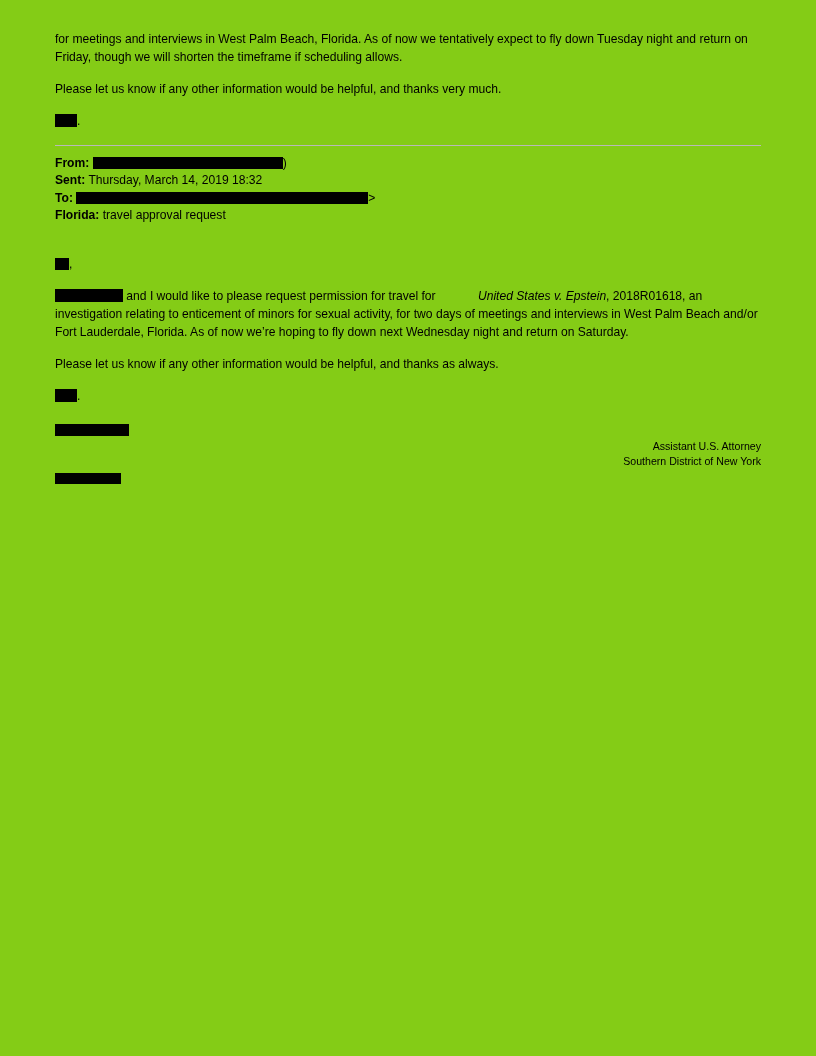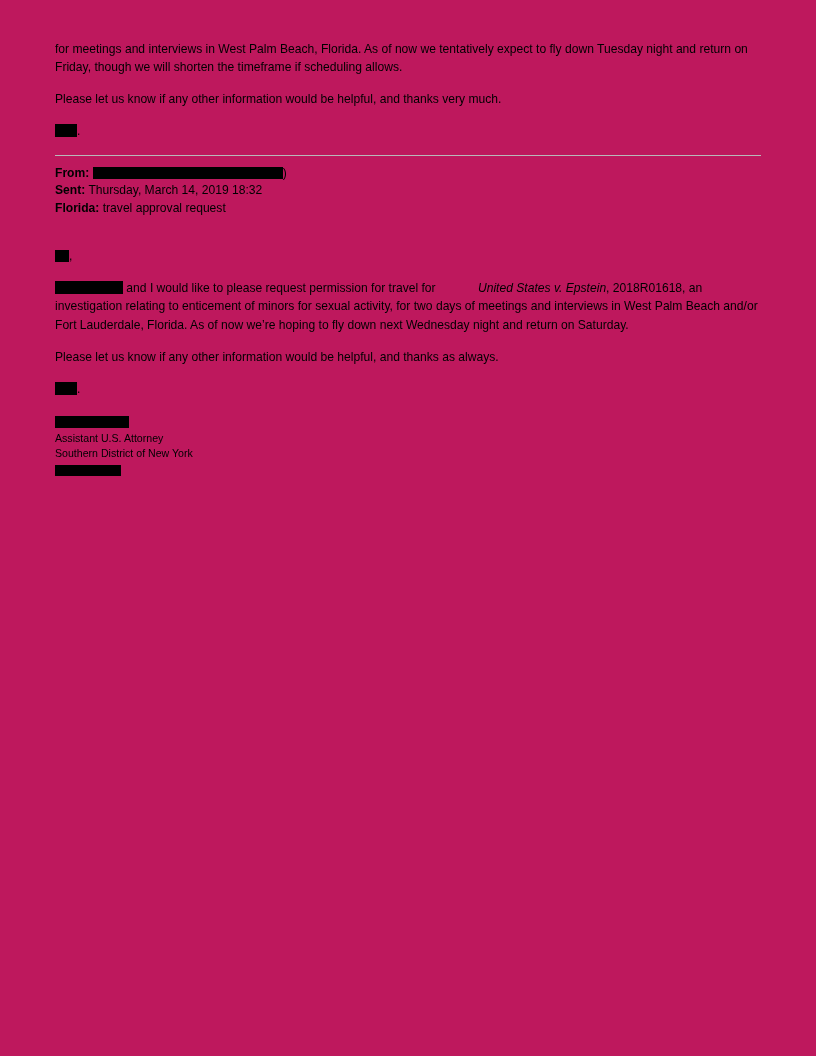--- a/index.html
+++ b/index.html
@@ -11,23 +11,23 @@
     width: 816px;
     height: 1056px;
     font-family: "Liberation Sans", sans-serif;
     color: #000000;
     -webkit-font-smoothing: antialiased;
   }
   .page {
     position: relative;
     width: 816px;
     height: 1056px;
-    background: #be185d;
+    background: #84cc16;
     box-sizing: border-box;
-    padding: 40px 55px 0 55px;
+    padding: 30px 55px 0 55px;
   }
   .doc-body {
     width: 706px;
     font-size: 12.1px;
     line-height: 1.5;
   }
   p.para {
     margin: 0 0 14px 0;
     text-align: left;
   }
@@ -73,20 +73,21 @@
   .r-greet { width: 14px; height: 12px; position: relative; top: 2px; }
   .r-name-inline { width: 68px; height: 13px; position: relative; top: 2px; }
   .bracket {
     font-size: 12.1px;
   }
   .italic { font-style: italic; margin-left: 39px; }
   .signature-block {
     margin-top: 18px;
     font-size: 10.6px;
     line-height: 1.42;
+    text-align: right;
   }
   .sig-name-redact {
     display: block;
     width: 74px;
     height: 12px;
     background: #000;
     margin-bottom: 3px;
   }
   .sig-phone-redact {
     display: block;
@@ -119,20 +120,24 @@
     <div class="hdr-block">
       <div class="hdr-row">
         <span class="hdr-label">From:</span>
         <span class="redaction r-from"></span><span class="hdr-value bracket">)</span>
       </div>
       <div class="hdr-row">
         <span class="hdr-label">Sent:</span>
         <span class="hdr-value">Thursday, March 14, 2019 18:32</span>
       </div>
       <div class="hdr-row">
+        <span class="hdr-label">To:</span>
+        <span class="redaction r-to"></span><span class="hdr-value bracket">&gt;</span>
+      </div>
+      <div class="hdr-row">
         <span class="hdr-label">Florida:</span>
         <span class="hdr-value">travel approval request</span>
       </div>
     </div>
 
     <p class="sig-line">
       <span class="redaction r-greet"></span><span>,</span>
     </p>
 
     <p class="para">

